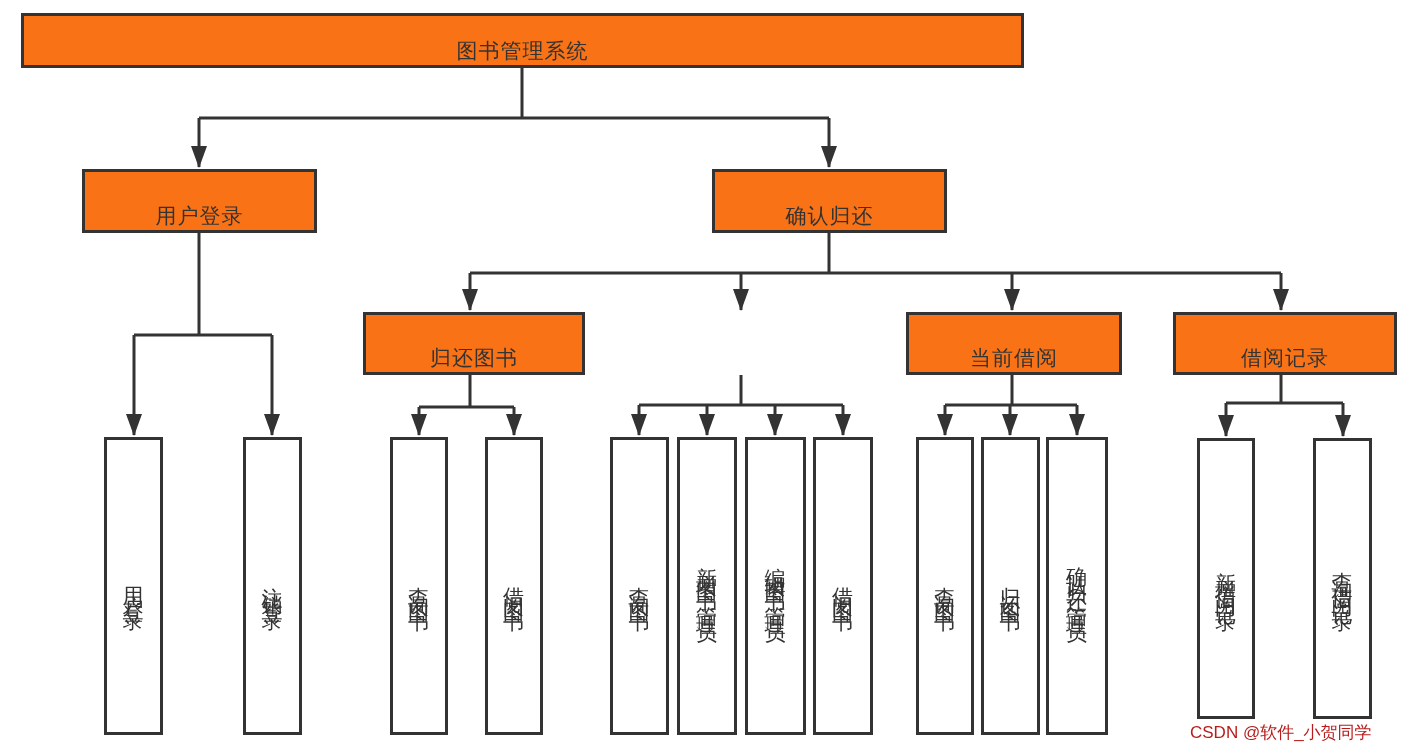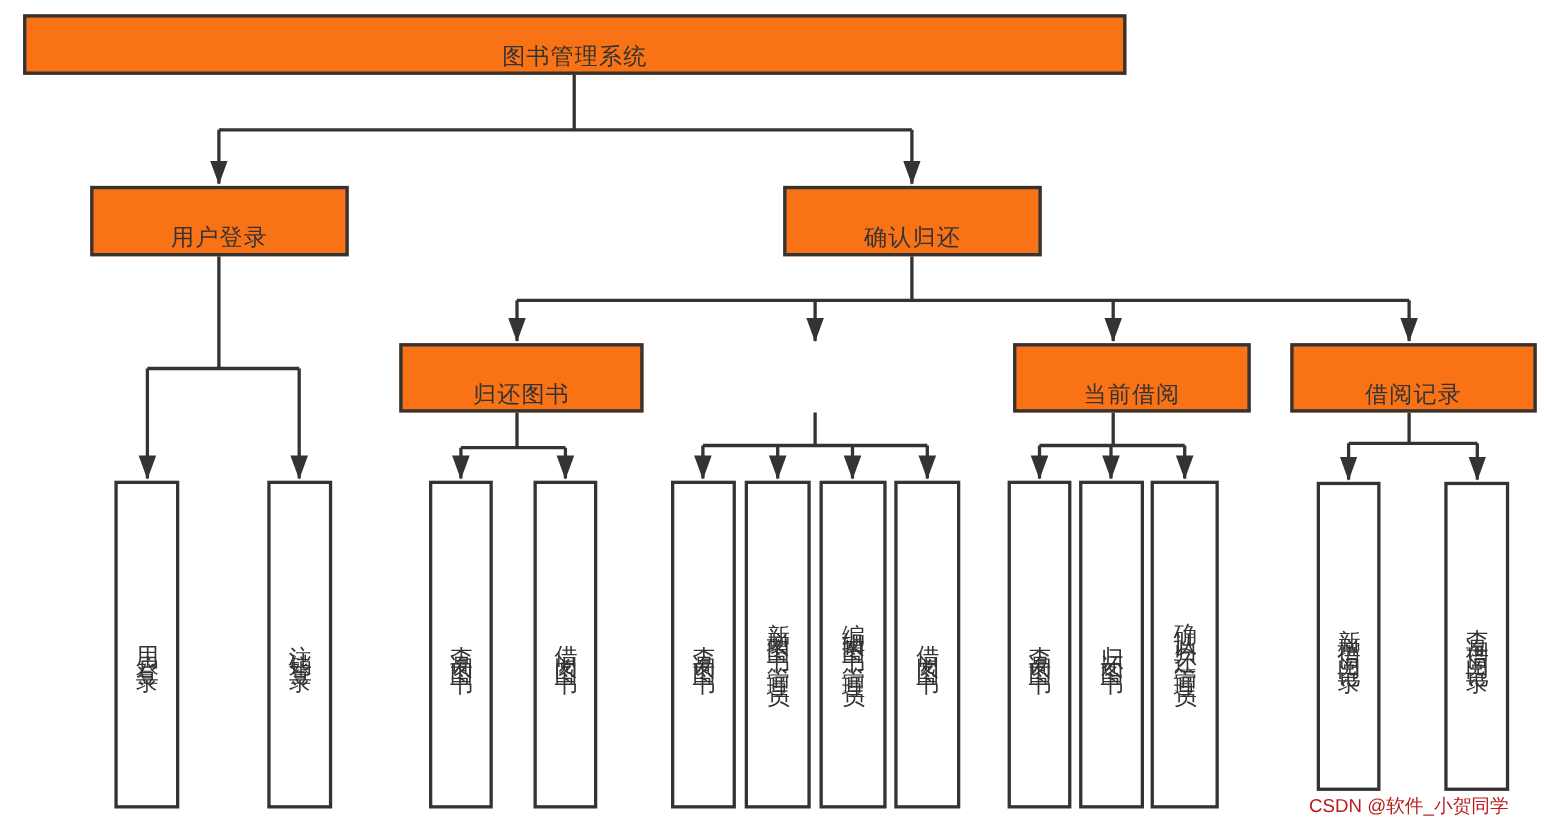--- a/index.html
+++ b/index.html
@@ -48,21 +48,21 @@
     letter-spacing: 8px;
     line-height: 1;
     white-space: nowrap;
   }
   
   .pos-root           { left: 21px;   top: 13px;  width: 1003px; height: 55px; }
   .pos-user-login     { left: 82px;   top: 169px; width: 235px;  height: 64px; }
   .pos-book-mgmt      { left: 712px;  top: 169px; width: 235px;  height: 64px; }
   .pos-new-books      { left: 363px;  top: 312px; width: 222px;  height: 63px; }
   .pos-book-borrow    { left: 633px;  top: 312px; width: 216px;  height: 63px; }
-  .pos-current-borrow { left: 906px;  top: 312px; width: 216px;  height: 63px; margin-left: 15px; }
+  .pos-current-borrow { left: 906px;  top: 312px; width: 216px;  height: 63px; }
   .pos-borrow-records { left: 1173px; top: 312px; width: 224px;  height: 63px; }
   
   .pos-ul-login   { left: 104px;  width: 59px; }
   .pos-ul-logout  { left: 243px;  width: 59px; }
   .pos-nb-query   { left: 390px;  width: 58px; }
   .pos-nb-borrow  { left: 485px;  width: 58px; }
   .pos-bb-query   { left: 610px;  width: 59px; }
   .pos-bb-add     { left: 677px;  width: 60px; }
   .pos-bb-edit    { left: 745px;  width: 61px; }
   .pos-bb-borrow  { left: 813px;  width: 60px; }

